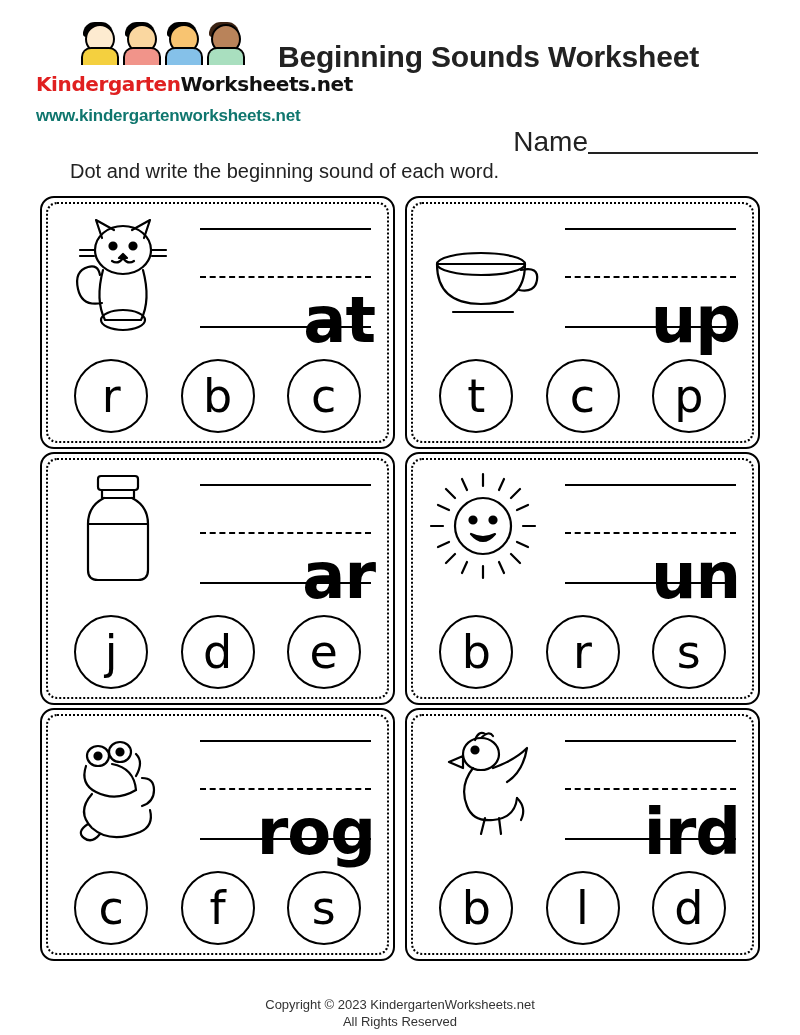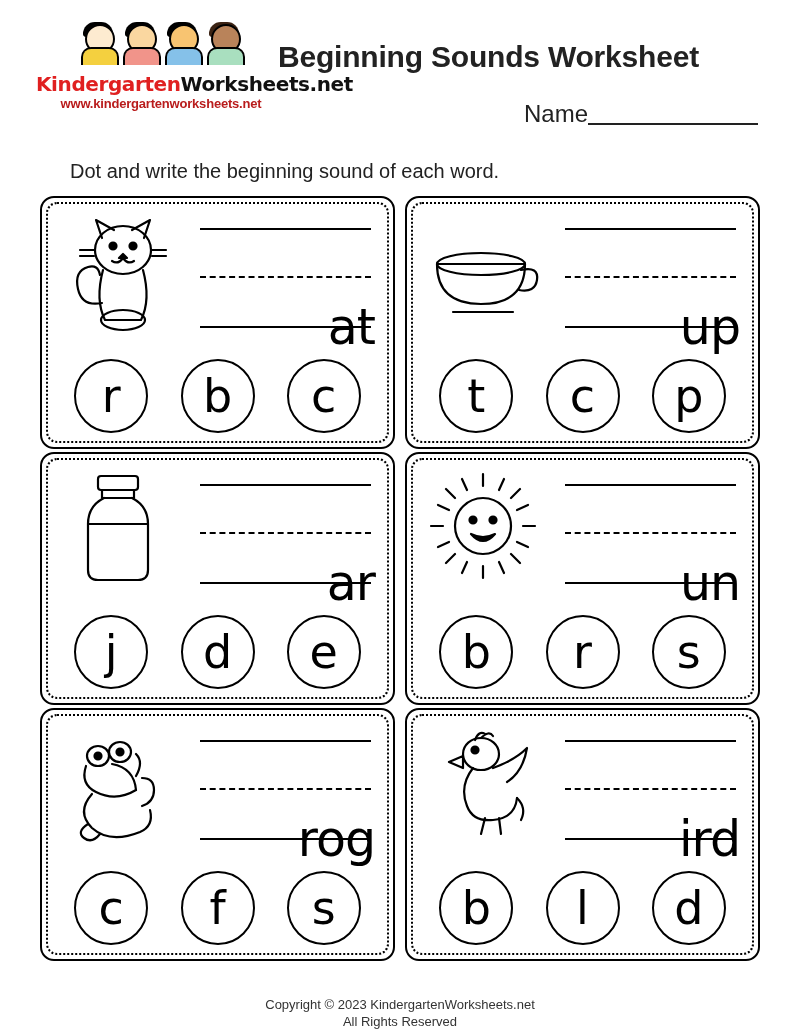--- a/index.html
+++ b/index.html
@@ -84,43 +84,44 @@
     font-family: "DejaVu Sans", sans-serif;
     font-weight: bold;
     font-size: 20px;
     letter-spacing: -0.4px;
     white-space: nowrap;
   }
   .logo-text .red { color: #e02020; }
   .logo-text .blk { color: #111111; }
 
   .site-url {
-    font-size: 13px;
+    margin-top: 10px;
+    font-size: 17px;
     font-weight: bold;
-    color: #b91c1c;
+    color: #0f766e;
     letter-spacing: -0.2px;
     white-space: nowrap;
   }
 
   .title {
     position: absolute;
     left: 278px;
     top: 40px;
     font-size: 30px;
     font-weight: bold;
     color: #222222;
     letter-spacing: -0.2px;
     white-space: nowrap;
   }
 
   .name-line {
     position: absolute;
     right: 42px;
-    top: 100px;
-    font-size: 24px;
+    top: 126px;
+    font-size: 28px;
     color: #222222;
     white-space: nowrap;
   }
   .name-rule {
     display: inline-block;
     width: 170px;
     border-bottom: 2px solid #222;
     height: 18px;
     vertical-align: -3px;
   }
@@ -207,22 +208,22 @@
     left: 18px;
     right: 8px;
     bottom: 8px;
     border-top: 2px solid #000;
   }
   .word-ending {
     position: absolute;
     right: 4px;
     bottom: -16px;
     font-family: "DejaVu Sans", sans-serif;
-    font-size: 49px;
-    font-weight: normal;
+    font-size: 64px;
+    font-weight: bold;
     line-height: 1;
     letter-spacing: -1px;
   }
 
   .choices {
     position: absolute;
     left: 0;
     right: 0;
     bottom: 14px;
     display: flex;

